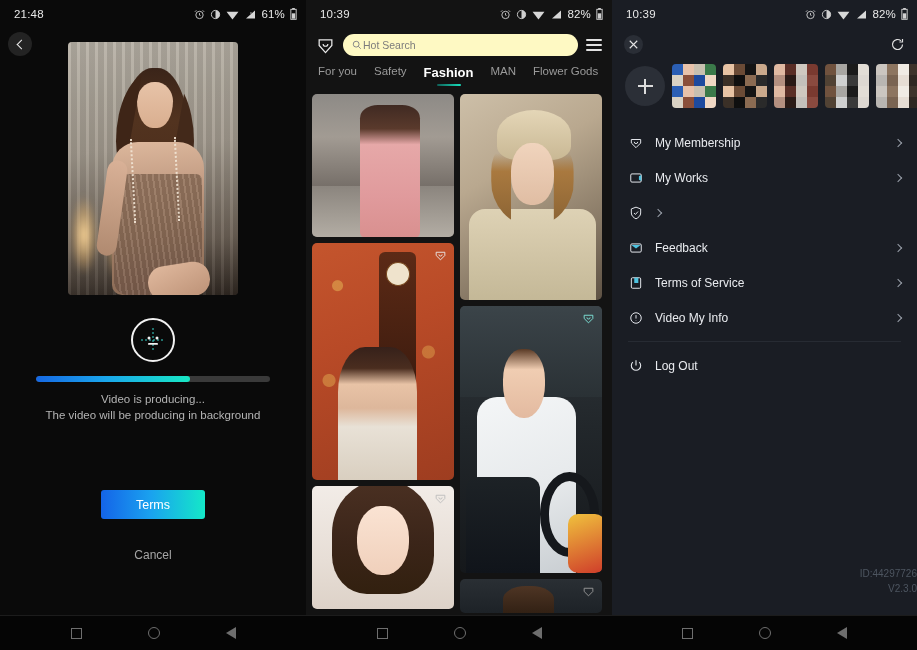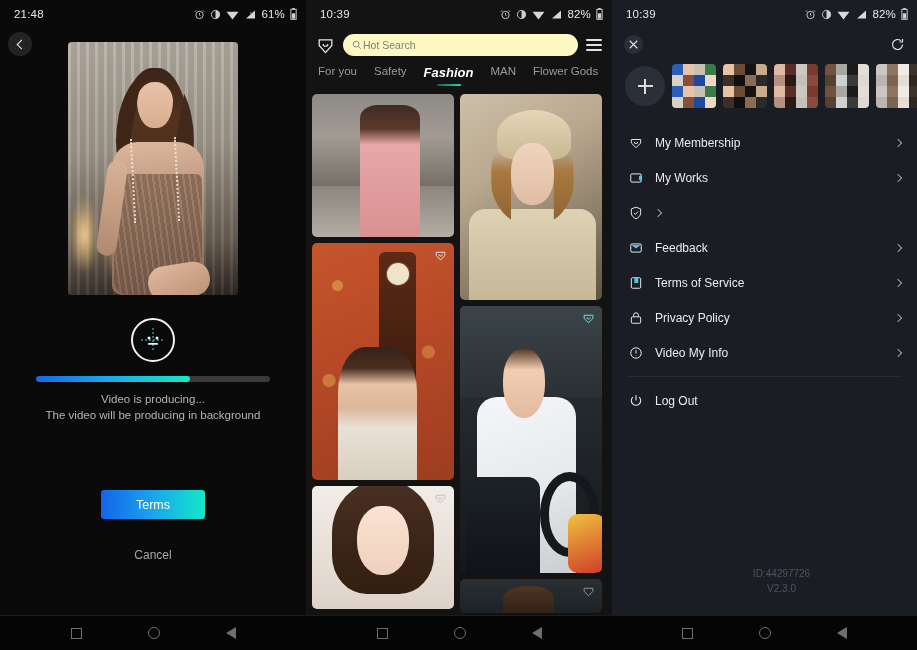--- a/index.html
+++ b/index.html
@@ -163,21 +163,21 @@
   }
   .search-ph { color:#7c7c7c; font-size:10.5px; }
   .menu-ic { flex:0 0 auto; display:flex; flex-direction:column; gap:3px; }
   .menu-ic i { display:block; width:16px; height:2px; background:#e2e2e2; border-radius:1px; }
 
   .tabs {
     display:flex; gap:17px;
     padding:5px 0 0 12px; white-space:nowrap; overflow:hidden;
   }
   .tab { position:relative; color:#9a9a9a; font-size:11.5px; padding-bottom:8px; cursor:pointer; }
-  .tab.active { color:#fff; font-size:13px; font-weight:bold;font-style:italic; }
+  .tab.active { color:#fff; font-size:13px; font-weight:bold; }
   .tab.active::after {
     content:""; position:absolute; left:50%; transform:translateX(-50%);
     bottom:2px; width:24px; height:2.5px; border-radius:2px;
     background:linear-gradient(90deg,#0f5f57,#17e0bd);
   }
 
   .grid { display:flex; gap:6px; padding:6px 6px 0 6px; }
   .col { display:flex; flex-direction:column; gap:6px; width:142px; }
   .card { position:relative; border-radius:5px; overflow:hidden; background:#222; }
   .badge {
@@ -306,21 +306,21 @@
     display:flex; align-items:center; height:35px; padding:0 14px 0 16px; cursor:pointer;
   }
   .mi-ic { width:16px; margin-right:11px; display:flex; align-items:center; justify-content:center; }
   .mi-label { flex:1; color:#e9ebef; font-size:12px; }
   .chev-r {
     width:6px; height:6px; border-top:1.6px solid #9aa0ab;
     border-right:1.6px solid #9aa0ab; transform:rotate(45deg); margin-right:2px;
   }
   .divider { height:1px; background:#272b33; margin:6px 16px 6px 16px; }
   .footer-info {
-    position:absolute; left:0; bottom:54px; width:100%; text-align:center;
+    position:absolute; left:0; bottom:54px; width:100%; text-align:right;
     color:#4d5560; font-size:10px; line-height:15px;padding-left:34px;
   }
 </style>
 </head>
 <body>
 
 <div class="screens">
 
   <div class="panel p1">
     <div class="statusbar">
@@ -705,30 +705,20 @@
               <rect x="4" y="3" width="16" height="18" rx="2"></rect>
               <rect x="9" y="3" width="7" height="9" fill="#4fc3e0" stroke="none"></rect>
             </svg>
           </span>
           <span class="mi-label">Terms of Service</span>
           <span class="chev-r"></span>
         </div>
         <div class="menu-item">
           <span class="mi-ic">
             <svg width="14" height="14" viewBox="0 0 24 24" fill="none" stroke="#e4e7ec" stroke-width="1.7" stroke-linejoin="round">
-              <rect x="4" y="10" width="16" height="11" rx="2"></rect>
-              <path d="M8 10 V7 a4 4 0 0 1 8 0 v3"></path>
-            </svg>
-          </span>
-          <span class="mi-label">Privacy Policy</span>
-          <span class="chev-r"></span>
-        </div>
-        <div class="menu-item">
-          <span class="mi-ic">
-            <svg width="14" height="14" viewBox="0 0 24 24" fill="none" stroke="#e4e7ec" stroke-width="1.7" stroke-linejoin="round">
               <circle cx="12" cy="12" r="9"></circle>
               <path d="M12 7 v6"></path>
               <circle cx="12" cy="16.5" r="0.8" fill="#e4e7ec" stroke="none"></circle>
             </svg>
           </span>
           <span class="mi-label">Video My Info</span>
           <span class="chev-r"></span>
         </div>
       </div>
 

